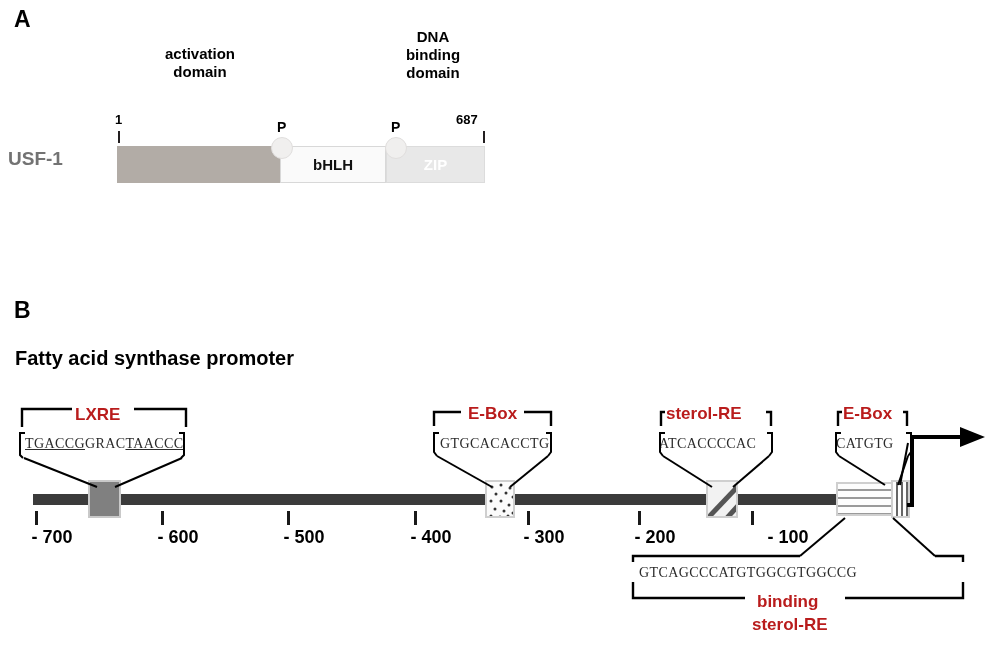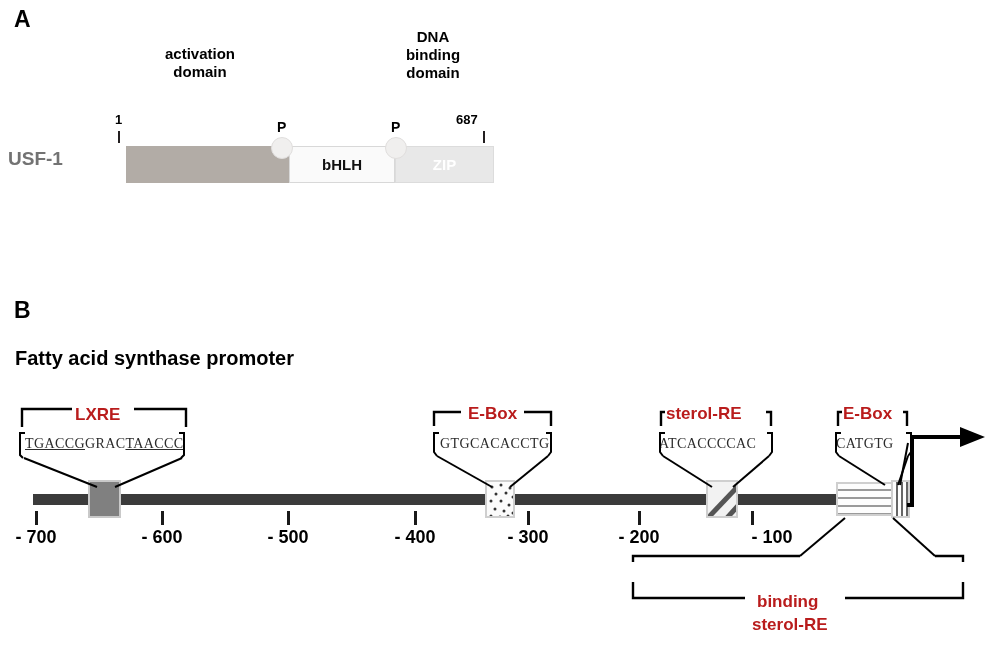--- a/index.html
+++ b/index.html
@@ -68,21 +68,21 @@
     width: 2px;
     height: 12px;
     background: #231f20;
   }
   #tick-n-left { left: 118px; top: 131px; }
   #tick-n-right { left: 483px; top: 131px; }
 
   
   #protein-bar {
     position: absolute;
-    left: 126px;
+    left: 117px;
     top: 146px;
     width: 308px;
     height: 37px;
   }
   #seg-activation {
     position: absolute;
     left: 0; top: 0;
     width: 163px; height: 37px;
     background: #b2aca6;
   }
@@ -173,20 +173,21 @@
   .axis-label {
     position: absolute;
     top: 527px;
     font-weight: bold;
     font-size: 18px;
     line-height: 20px;
     color: #000;
     text-align: center;
     width: 70px;
     margin-left: -35px;
+    padding-left: 16px;
   }
 
   
   .elem-box {
     position: absolute;
     box-sizing: border-box;
   }
   #box-lxre {
     left: 88px; top: 480px;
     width: 33px; height: 38px;
@@ -384,20 +385,21 @@
 
   <div class="elem-label" id="label-ebox1">E-Box</div>
   <div class="seq-text" id="seq-ebox1">GTGCACACCTG</div>
 
   <div class="elem-label" id="label-sterol">sterol-RE</div>
   <div class="seq-text" id="seq-sterol">ATCACCCCAC</div>
 
   <div class="elem-label" id="label-ebox2">E-Box</div>
   <div class="seq-text" id="seq-ebox2">CATGTG</div>
 
+  <div class="seq-text" id="seq-putative">GTCAGCCCATGTGGCGTGGCCG</div>
   <div class="elem-label" id="label-putative-1">binding</div>
   <div class="elem-label" id="label-putative-2">sterol-RE</div>
 
   <svg class="overlay">
     <g stroke="#000" fill="none" stroke-width="2.4">
 
       <path d="M22,427 L22,409 L72,409"></path>
       <path d="M134,409 L186,409 L186,427"></path>
 
       <path d="M25,433 L20,433 L20,455 L23,458" stroke-width="2"></path>

